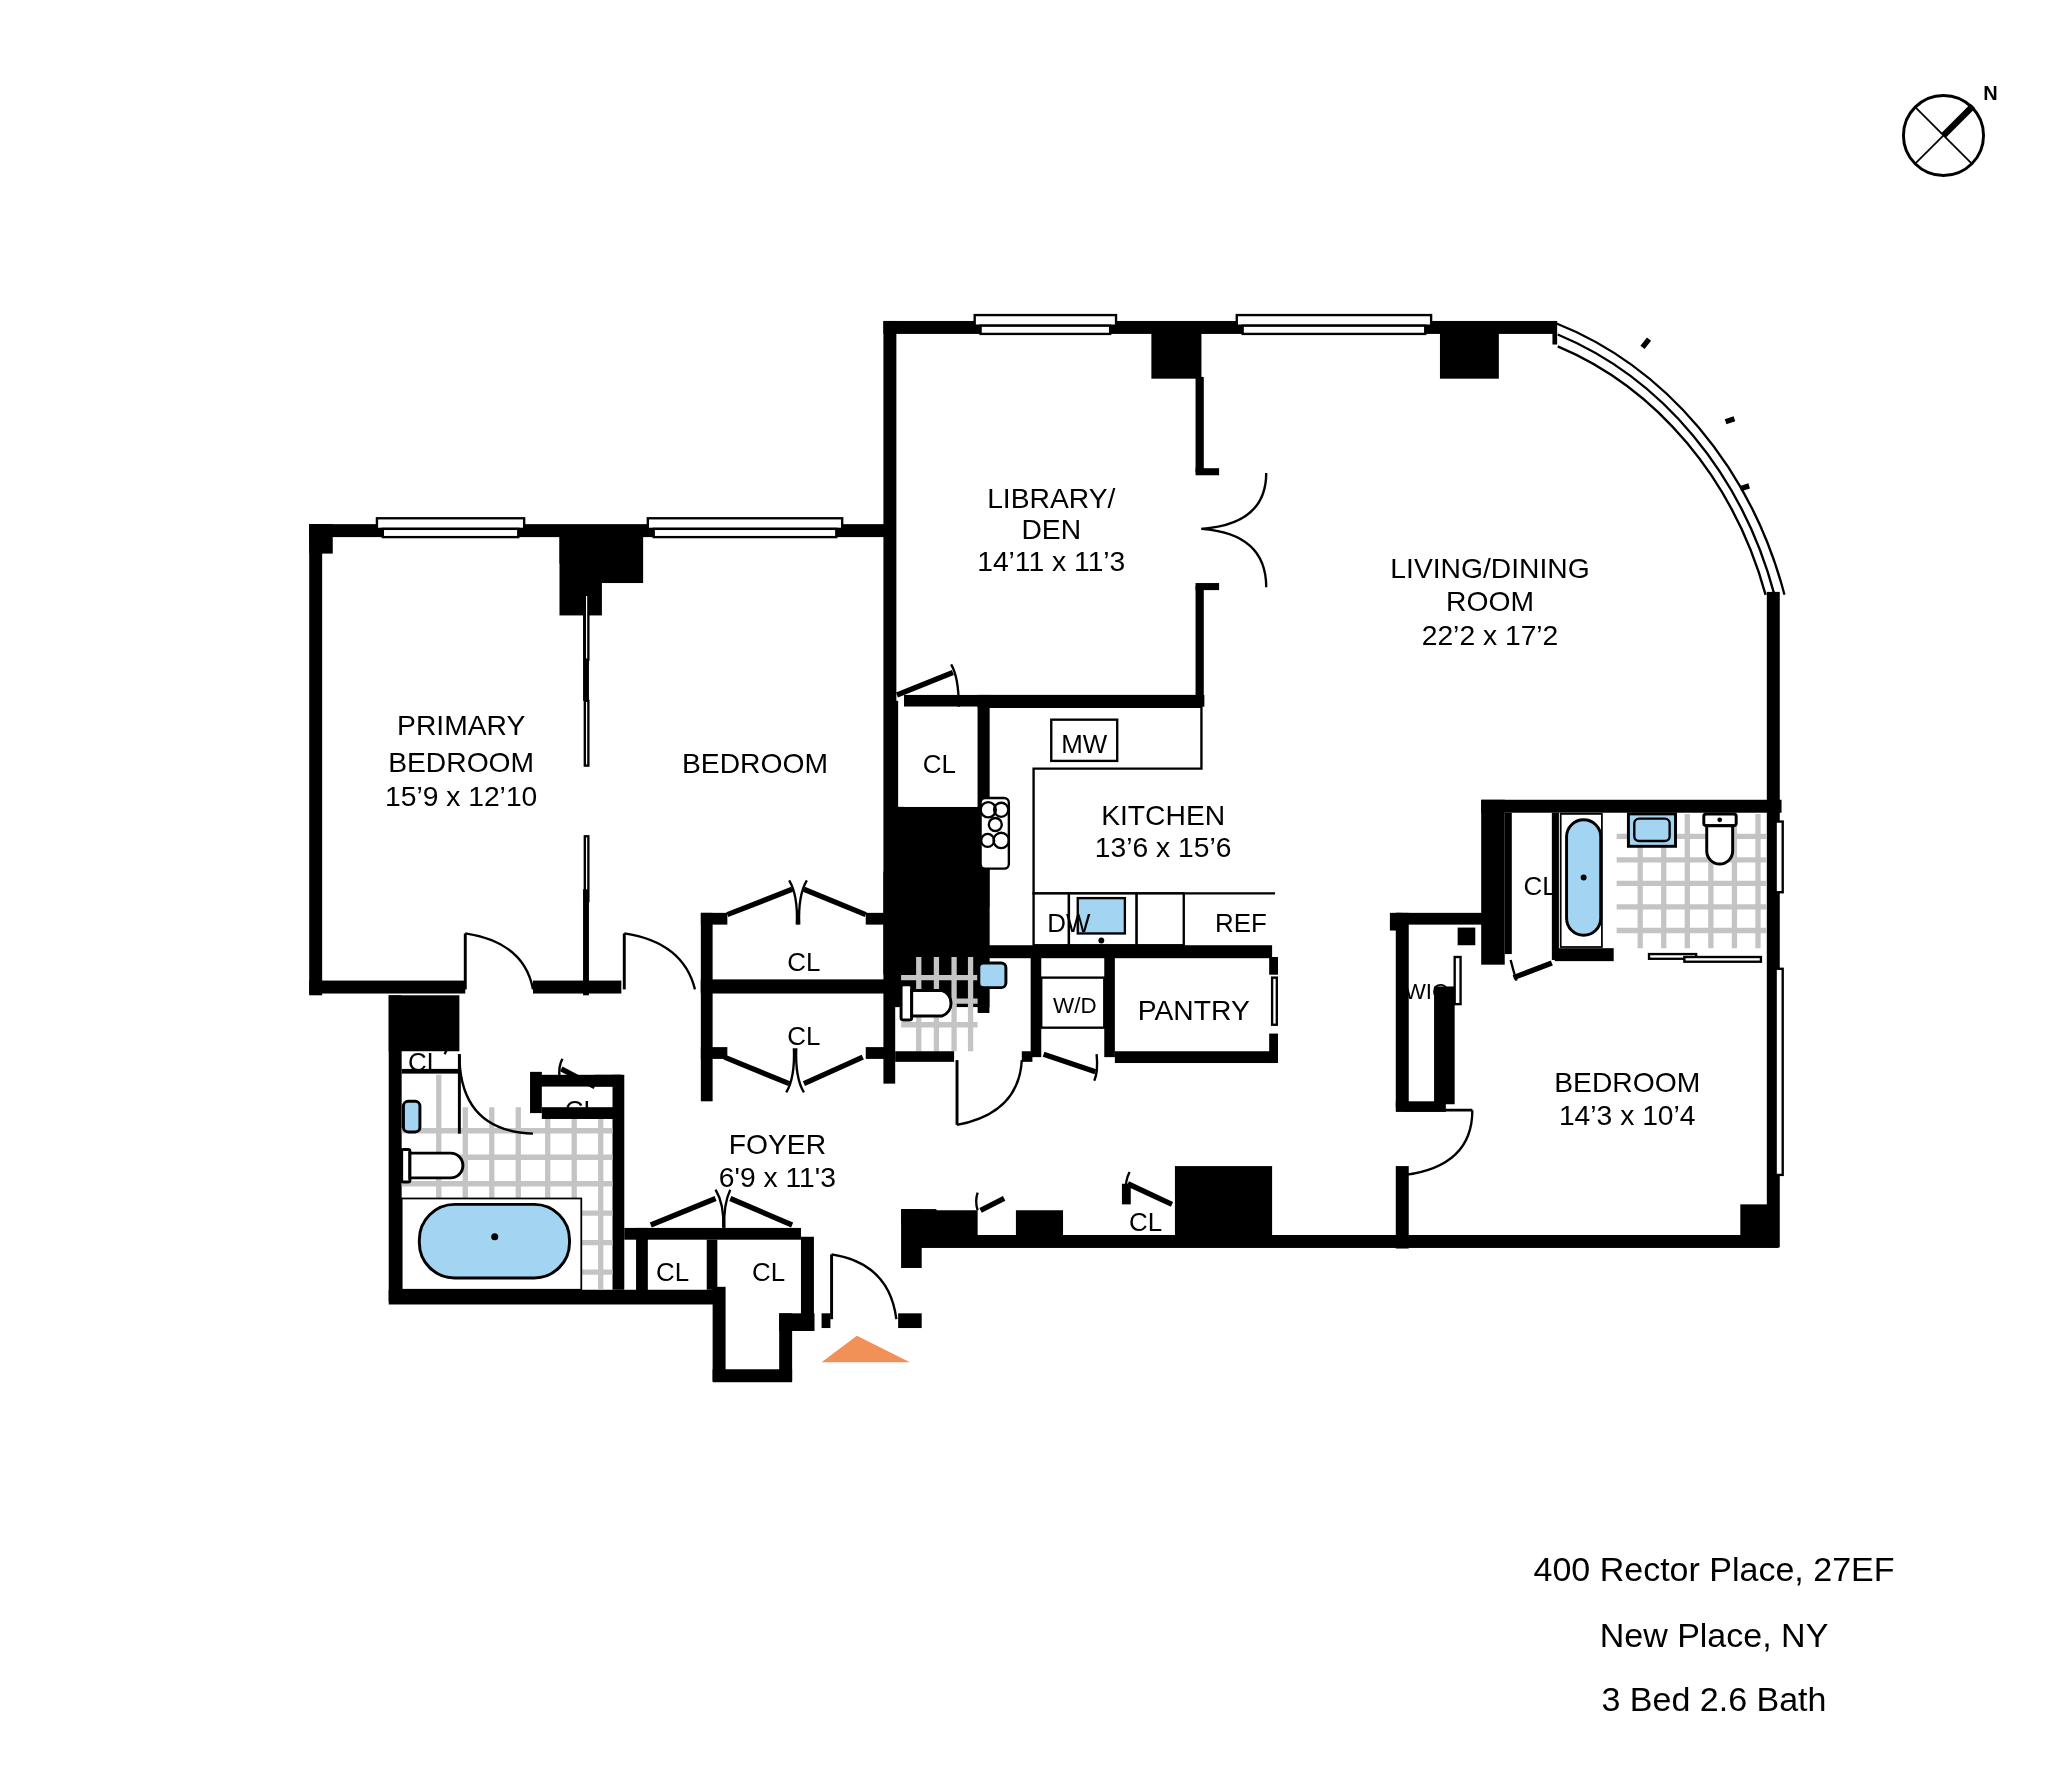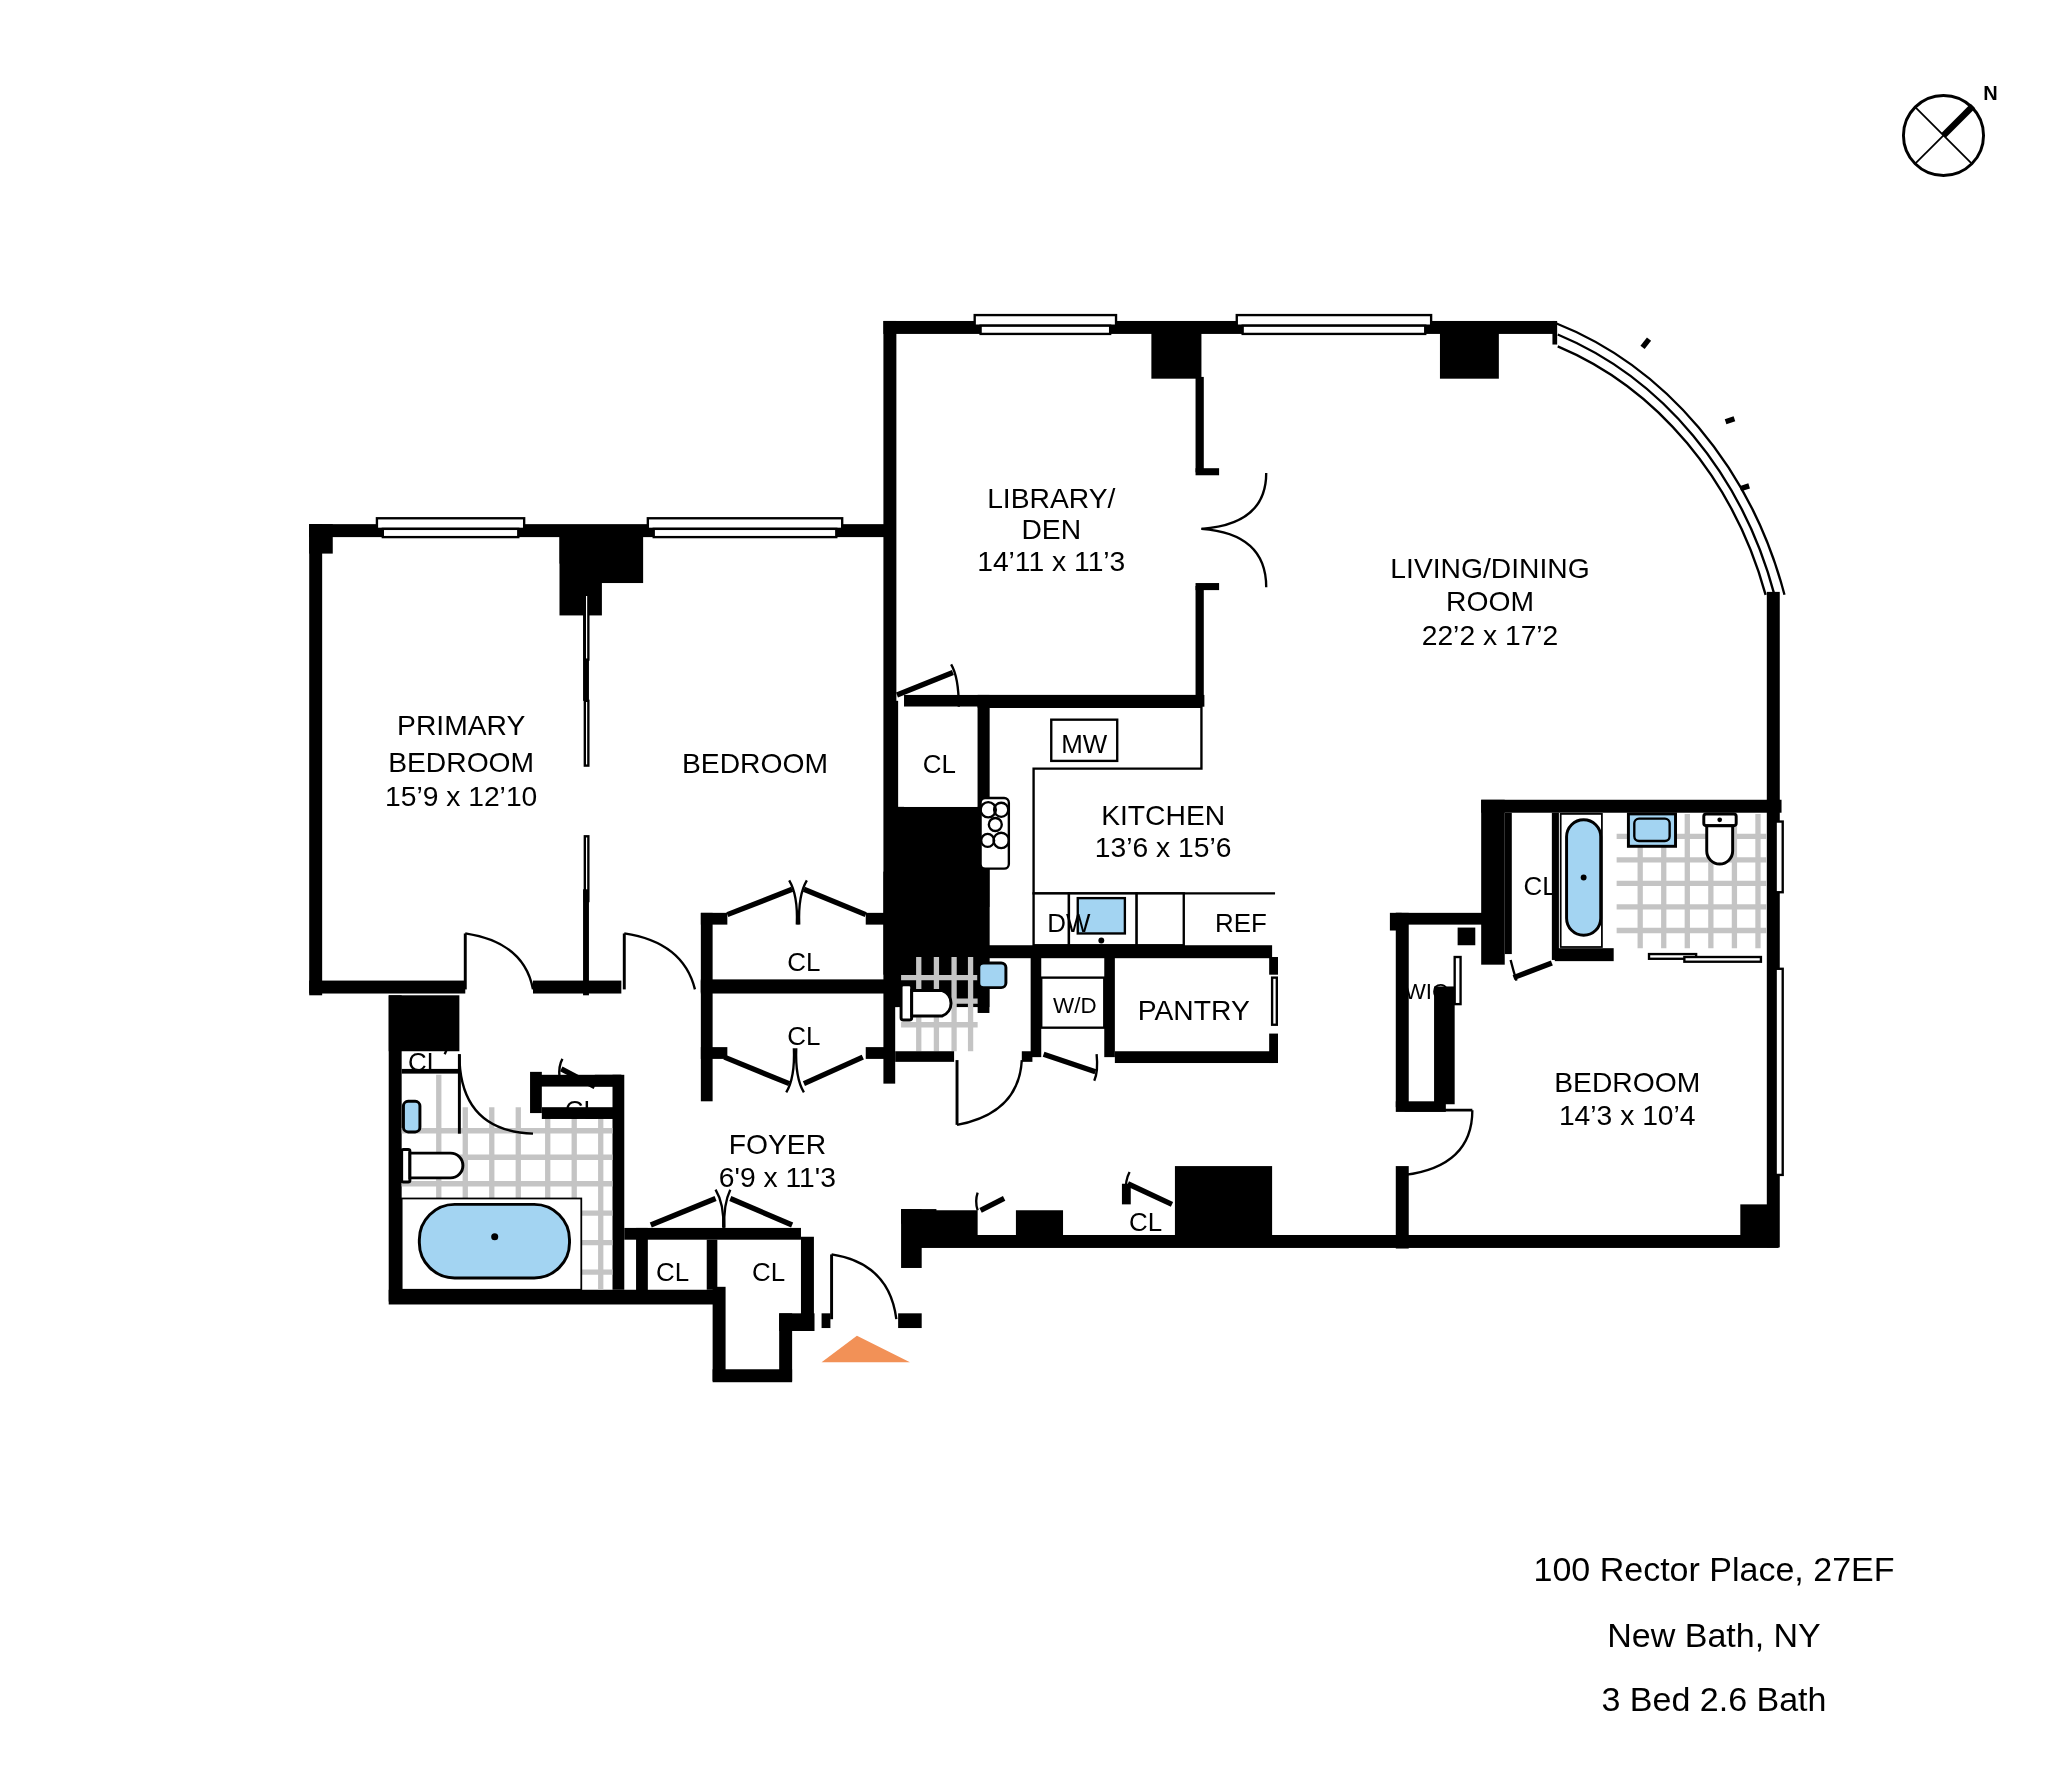--- a/index.html
+++ b/index.html
@@ -380,16 +380,16 @@
   <text class="lbl small" x="1365" y="1648">CL</text>
   <text class="lbl small" x="1365" y="1775">CL</text>
   <text class="lbl small" x="721" y="1818">CL</text>
   <text class="lbl small" x="987" y="1900">CL</text>
   <text class="lbl small" x="1142" y="2175">CL</text>
   <text class="lbl small" x="1305" y="2175">CL</text>
   <text class="lbl small" x="1945" y="2090">CL</text>
   <text class="lbl small" x="2615" y="1520">CL</text>
 </svg>
 
-<div class="info" style="left:1496px; top:1550px; width:436px;">100 Rector Place,  27EF</div>
-<div class="info" style="left:1496px; top:1616px; width:436px;">New Bath, NY</div>
+<div class="info" style="left:1496px; top:1550px; width:436px;">400 Rector Place,  27EF</div>
+<div class="info" style="left:1496px; top:1616px; width:436px;">New Place, NY</div>
 <div class="info" style="left:1496px; top:1680px; width:436px;">3 Bed  2.6 Bath</div>
 
 
 </body></html>

